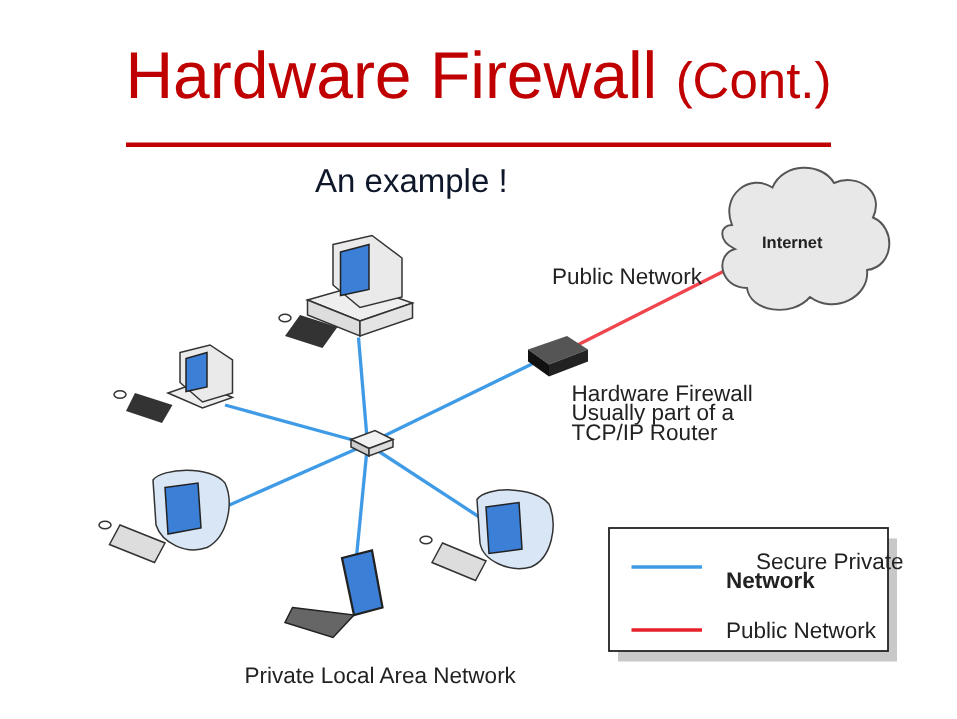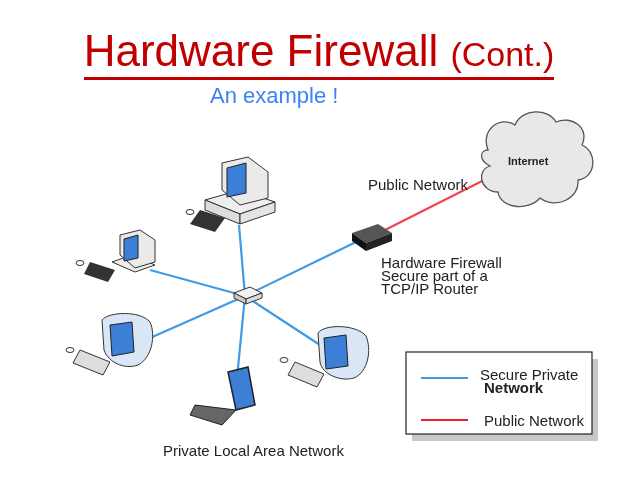--- a/index.html
+++ b/index.html
@@ -1,21 +1,21 @@
 <!DOCTYPE html>
 <html><head>
 <meta charset="utf-8">
 <style>
   html, body { margin:0; padding:0; background:#ffffff; }
   body { width:638px; height:479px; position:relative; overflow:hidden; font-family:"Liberation Sans", sans-serif; }
   .title { position:absolute; left:0; width:638px; top:26px; text-align:center; color:#c00000; font-size:44px; line-height:50px; }
   .title .t-main { font-size:44px; }
   .title .t-sub { font-size:34px; }
-  .title-wrap { display:inline-block; border-bottom:3px solid #c00000; padding-bottom:0px; line-height:46px; }
-  .subtitle { position:absolute; left:210px; top:83px; color:#3b82f6; font-size:22px;text-align:center; }
+  .title-wrap { display:inline-block; border-bottom:3px solid #c00000; padding-bottom:18px; line-height:46px; }
+  .subtitle { position:absolute; left:210px; top:108px; color:#0f172a; font-size:22px;text-align:center; }
   .lbl { position:absolute; font-size:15px; color:#222; line-height:13px; }
   svg { position:absolute; left:0; top:0; }
 </style>
 </head>
 <body>
 
 <div class="title">
   <span class="title-wrap">
     <span class="t-main">Hardware Firewall</span>
     <span class="t-sub">(Cont.)</span>
@@ -92,19 +92,19 @@
   <g>
     <rect x="409" y="356" width="186" height="82" fill="#c8c8c8" transform="translate(3,3)"></rect>
     <rect x="406" y="352" width="186" height="82" fill="#ffffff" stroke="#222" stroke-width="1.2"></rect>
     <line x1="421" y1="378" x2="468" y2="378" stroke="#3f9be6" stroke-width="2.2"></line>
     <line x1="421" y1="420" x2="468" y2="420" stroke="#e8202a" stroke-width="2.2"></line>
   </g>
 </svg>
 
 <div class="lbl" style="left:368px;top:178px;">Public Network</div>
 <div class="lbl" style="left:381px;top:256px;">Hardware Firewall</div>
-<div class="lbl" style="left:381px;top:269px;">Secure part of a</div>
+<div class="lbl" style="left:381px;top:269px;">Usually part of a</div>
 <div class="lbl" style="left:381px;top:282px;">TCP/IP Router</div>
 <div class="lbl" style="left:163px;top:444px;">Private Local Area Network</div>
 
-<div class="lbl" style="left:480px;top:368px;">Secure Private</div>
+<div class="lbl" style="left:504px;top:368px;">Secure Private</div>
 <div class="lbl" style="left:484px;top:381px;font-weight:bold;">Network</div>
 <div class="lbl" style="left:484px;top:414px;">Public Network</div>
 
 </body></html>

